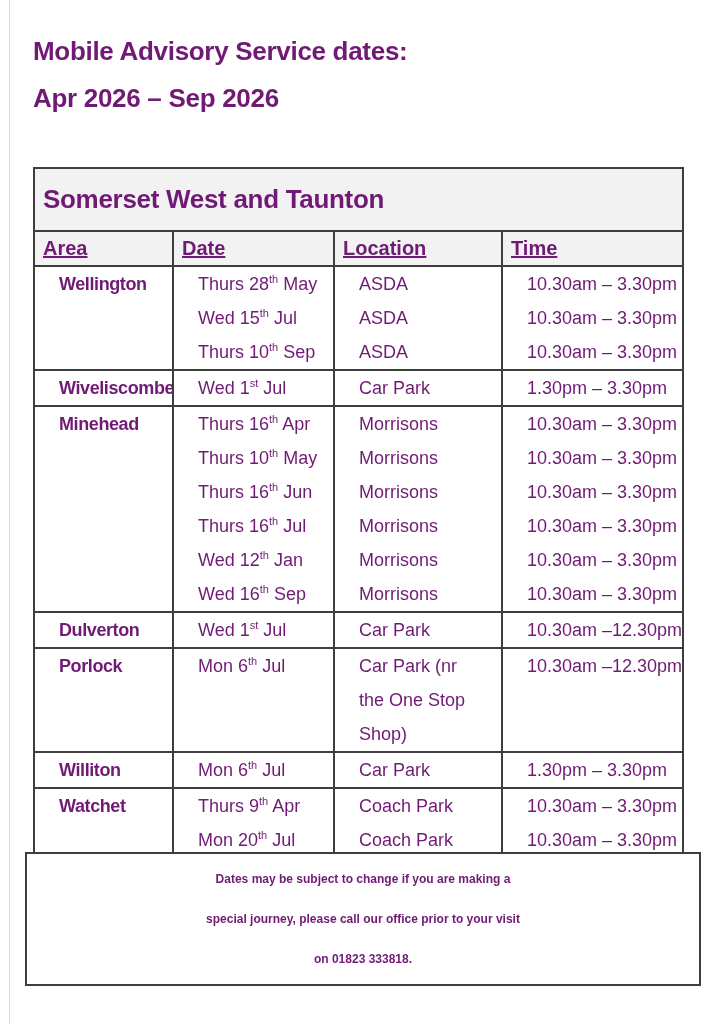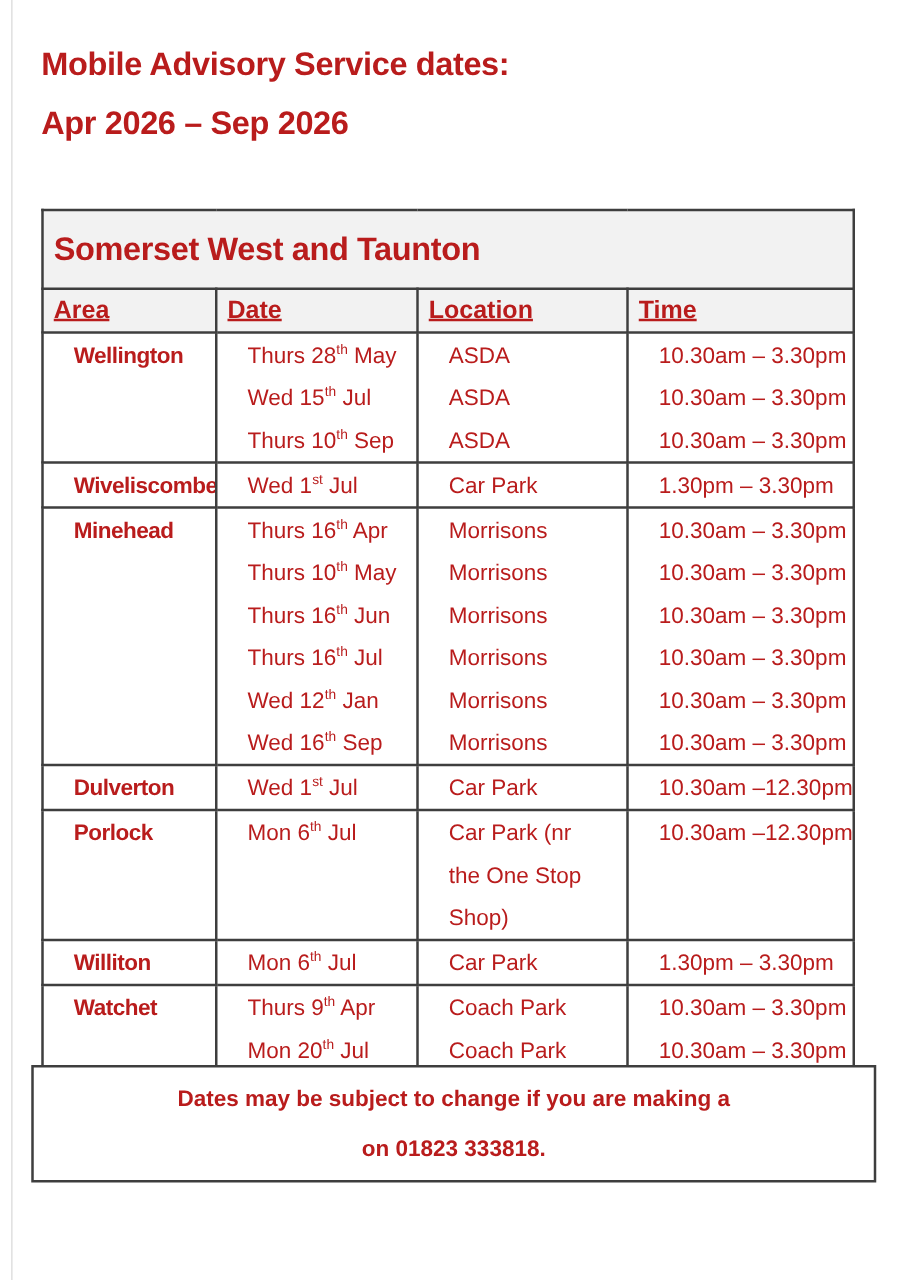--- a/index.html
+++ b/index.html
@@ -3,21 +3,21 @@
 <meta charset="utf-8">
 <style>
   html, body { margin: 0; padding: 0; background: #ffffff; }
   .page {
     position: relative;
     width: 723px;
     height: 1024px;
     background: #ffffff;
     overflow: hidden;
     font-family: "Liberation Sans", "DejaVu Sans", sans-serif;
-    color: #b91c1c;
+    color: #701a75;
   }
   .edge-line {
     position: absolute;
     left: 9px; top: 0;
     width: 1px; height: 1024px;
     background: #d9d9d9;
   }
   .title-block {
     position: absolute;
     left: 33px; top: 33px;
@@ -75,21 +75,21 @@
   sup { font-size: 11px; line-height: 0; }
 
   .notice {
     position: absolute;
     left: 25px; top: 852px;
     width: 676px;
     box-sizing: border-box;
     border: 2px solid #3e3e3e;
     background: #ffffff;
     text-align: center;
-    font-size: 18px;
+    font-size: 12px;
     font-weight: bold;
     padding: 5px 6px;
   }
   .notice-line { line-height: 40px; white-space: nowrap; }
 </style>
 </head>
 <body>
 
 <div class="page">
   <div class="edge-line"></div>
@@ -224,15 +224,16 @@
           <td>
             <div class="visit-line">10.30am – 3.30pm</div>
             <div class="visit-line">10.30am – 3.30pm</div>
           </td>
         </tr>
       </tbody>
   </table>
 
   <div class="notice">
     <div class="notice-line">Dates may be subject to change if you are making a</div>
+    <div class="notice-line">special journey, please call our office prior to your visit</div>
     <div class="notice-line">on 01823 333818.</div>
   </div>
 </div>
 
 </body></html>

